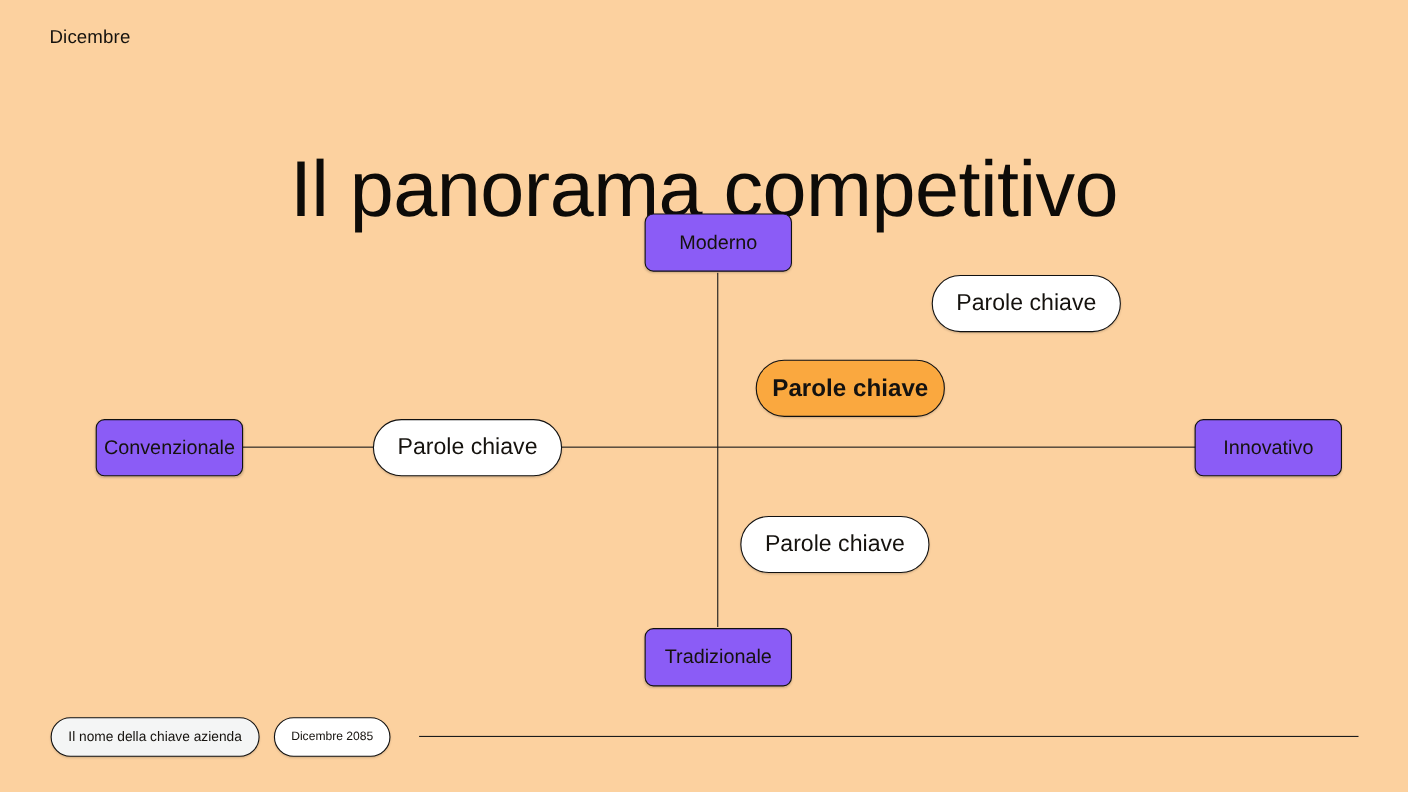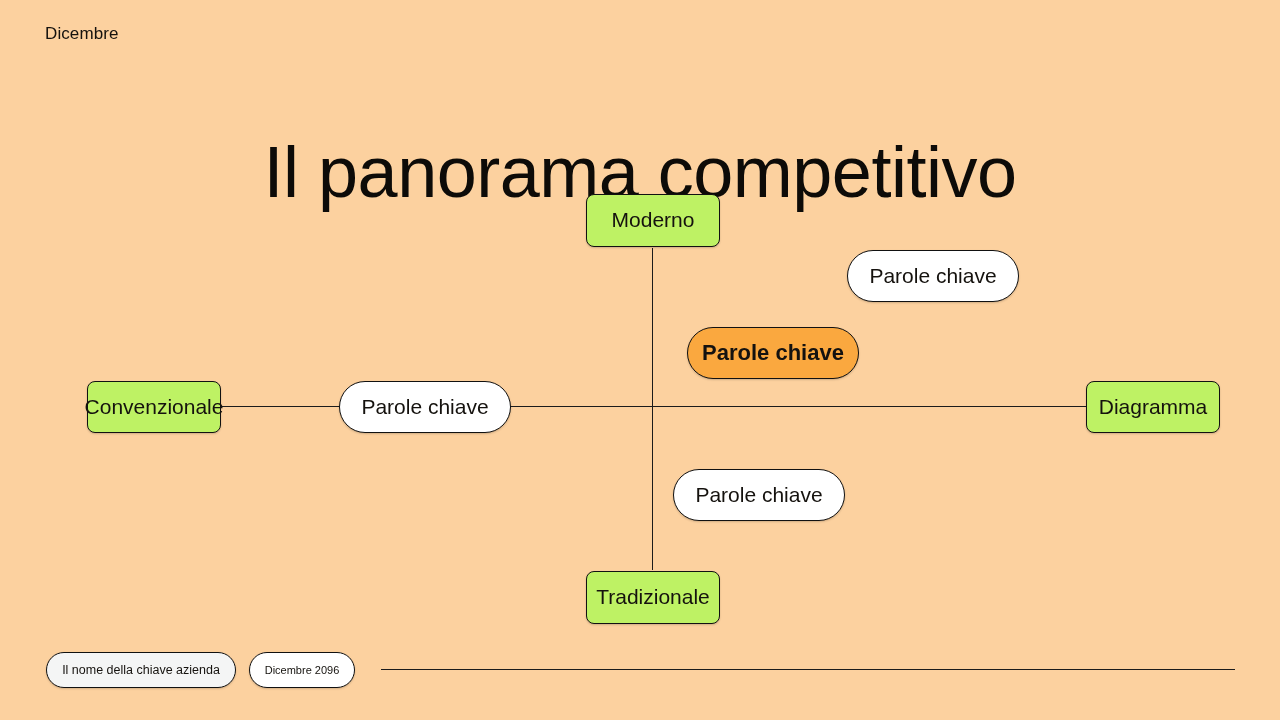--- a/index.html
+++ b/index.html
@@ -72,23 +72,23 @@
     display: flex;
     align-items: center;
     justify-content: center;
     border: 1.6px solid #111111;
     text-align: center;
     line-height: 1.15;
     white-space: nowrap;
   }
 
   .node.axis-box {
-    background: #bef264;
+    background: #8b5cf6;
     border-radius: 8px;
-    font-size: 21px;
+    font-size: 18px;
     color: #15120e;
     box-shadow: 0 1px 2px rgba(0, 0, 0, 0.18);
   }
 
   .node.pill {
     background: #ffffff;
     border-radius: 999px;
     font-size: 21px;
     color: #15120e;
     box-shadow: 0 1px 2px rgba(0, 0, 0, 0.18);
@@ -171,21 +171,21 @@
 
   <div class="node axis-box" id="node-convenzionale">
     <span>Convenzionale</span>
   </div>
 
   <div class="node axis-box" id="node-tradizionale">
     <span>Tradizionale</span>
   </div>
 
   <div class="node axis-box" id="node-innovativo">
-    <span>Diagramma</span>
+    <span>Innovativo</span>
   </div>
 
   <div class="node pill" id="node-kw-left">
     <span>Parole chiave</span>
   </div>
 
   <div class="node pill" id="node-kw-top">
     <span>Parole chiave</span>
   </div>
 
@@ -195,18 +195,18 @@
 
   <div class="node pill" id="node-kw-bottom">
     <span>Parole chiave</span>
   </div>
 
   <div class="footer-pill" id="footer-company">
     <span>Il nome della chiave azienda</span>
   </div>
 
   <div class="footer-pill" id="footer-date">
-    <span>Dicembre 2096</span>
+    <span>Dicembre 2085</span>
   </div>
 
   <div class="footer-rule"></div>
 
 </div>
 
 </body></html>

